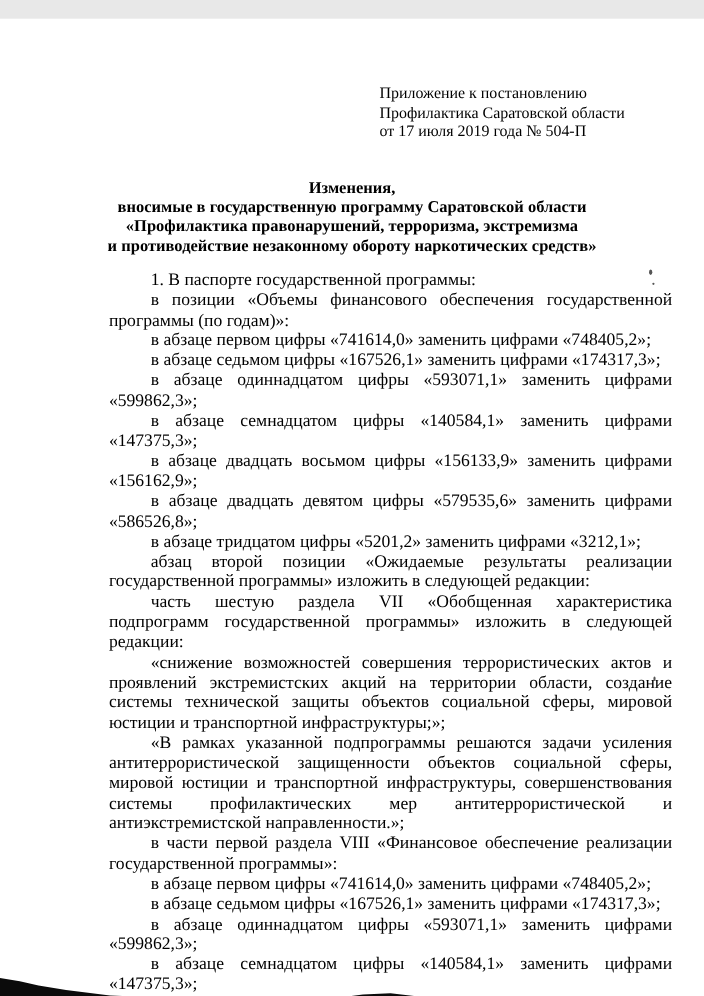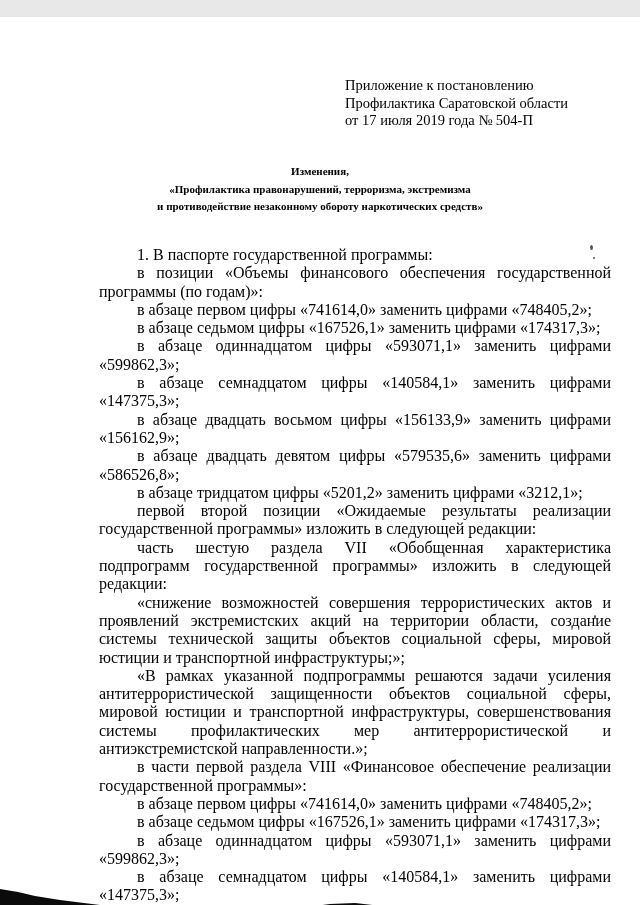--- a/index.html
+++ b/index.html
@@ -27,21 +27,21 @@
     text-align: left;
   }
   .header-line { white-space: nowrap; }
   .title-block {
     position: absolute;
     top: 146px;
     left: 64px;
     width: 512px;
     text-align: center;
     font-weight: bold;
-    font-size: 11px;
+    font-size: 15px;
     line-height: 17.5px;
   }
   .body-block {
     position: absolute;
     top: 229px;
     left: 99px;
     width: 512px;
     font-size: 16px;
     line-height: 18.3px;
     text-align: justify;
@@ -74,35 +74,36 @@
 <div class="page">
 
   <div class="header-block">
     <div class="header-line">Приложение к постановлению</div>
     <div class="header-line">Профилактика Саратовской области</div>
     <div class="header-line">от 17 июля 2019 года № 504-П</div>
   </div>
 
   <div class="title-block">
     <div>Изменения,</div>
+    <div>вносимые в государственную программу Саратовской области</div>
     <div>«Профилактика правонарушений, терроризма, экстремизма</div>
     <div>и противодействие незаконному обороту наркотических средств»</div>
   </div>
 
   <div class="body-block">
       <p class="para">1. В паспорте государственной программы:</p>
       <p class="para">в позиции «Объемы финансового обеспечения государственной программы (по годам)»:</p>
       <p class="para">в абзаце первом цифры «741614,0» заменить цифрами «748405,2»;</p>
       <p class="para">в абзаце седьмом цифры «167526,1» заменить цифрами «174317,3»;</p>
       <p class="para">в абзаце одиннадцатом цифры «593071,1» заменить цифрами «599862,3»;</p>
       <p class="para">в абзаце семнадцатом цифры «140584,1» заменить цифрами «147375,3»;</p>
       <p class="para">в абзаце двадцать восьмом цифры «156133,9» заменить цифрами «156162,9»;</p>
       <p class="para">в абзаце двадцать девятом цифры «579535,6» заменить цифрами «586526,8»;</p>
       <p class="para">в абзаце тридцатом цифры «5201,2» заменить цифрами «3212,1»;</p>
-      <p class="para">первой второй позиции «Ожидаемые результаты реализации государственной программы» изложить в следующей редакции:</p>
+      <p class="para">абзац второй позиции «Ожидаемые результаты реализации государственной программы» изложить в следующей редакции:</p>
       <p class="para">часть шестую раздела VII «Обобщенная характеристика подпрограмм государственной программы» изложить в следующей редакции:</p>
       <p class="para">«снижение возможностей совершения террористических актов и проявлений экстремистских акций на территории области, создание системы технической защиты объектов социальной сферы, мировой юстиции и транспортной инфраструктуры;»;</p>
       <p class="para">«В рамках указанной подпрограммы решаются задачи усиления антитеррористической защищенности объектов социальной сферы, мировой юстиции и транспортной инфраструктуры, совершенствования системы профилактических мер антитеррористической и антиэкстремистской направленности.»;</p>
       <p class="para">в части первой раздела VIII «Финансовое обеспечение реализации государственной программы»:</p>
       <p class="para">в абзаце первом цифры «741614,0» заменить цифрами «748405,2»;</p>
       <p class="para">в абзаце седьмом цифры «167526,1» заменить цифрами «174317,3»;</p>
       <p class="para">в абзаце одиннадцатом цифры «593071,1» заменить цифрами «599862,3»;</p>
       <p class="para">в абзаце семнадцатом цифры «140584,1» заменить цифрами «147375,3»;</p>
       <p class="para">в абзаце двадцать восьмом цифры «156133,9» заменить цифрами «156162,9»;</p>
     </div>

